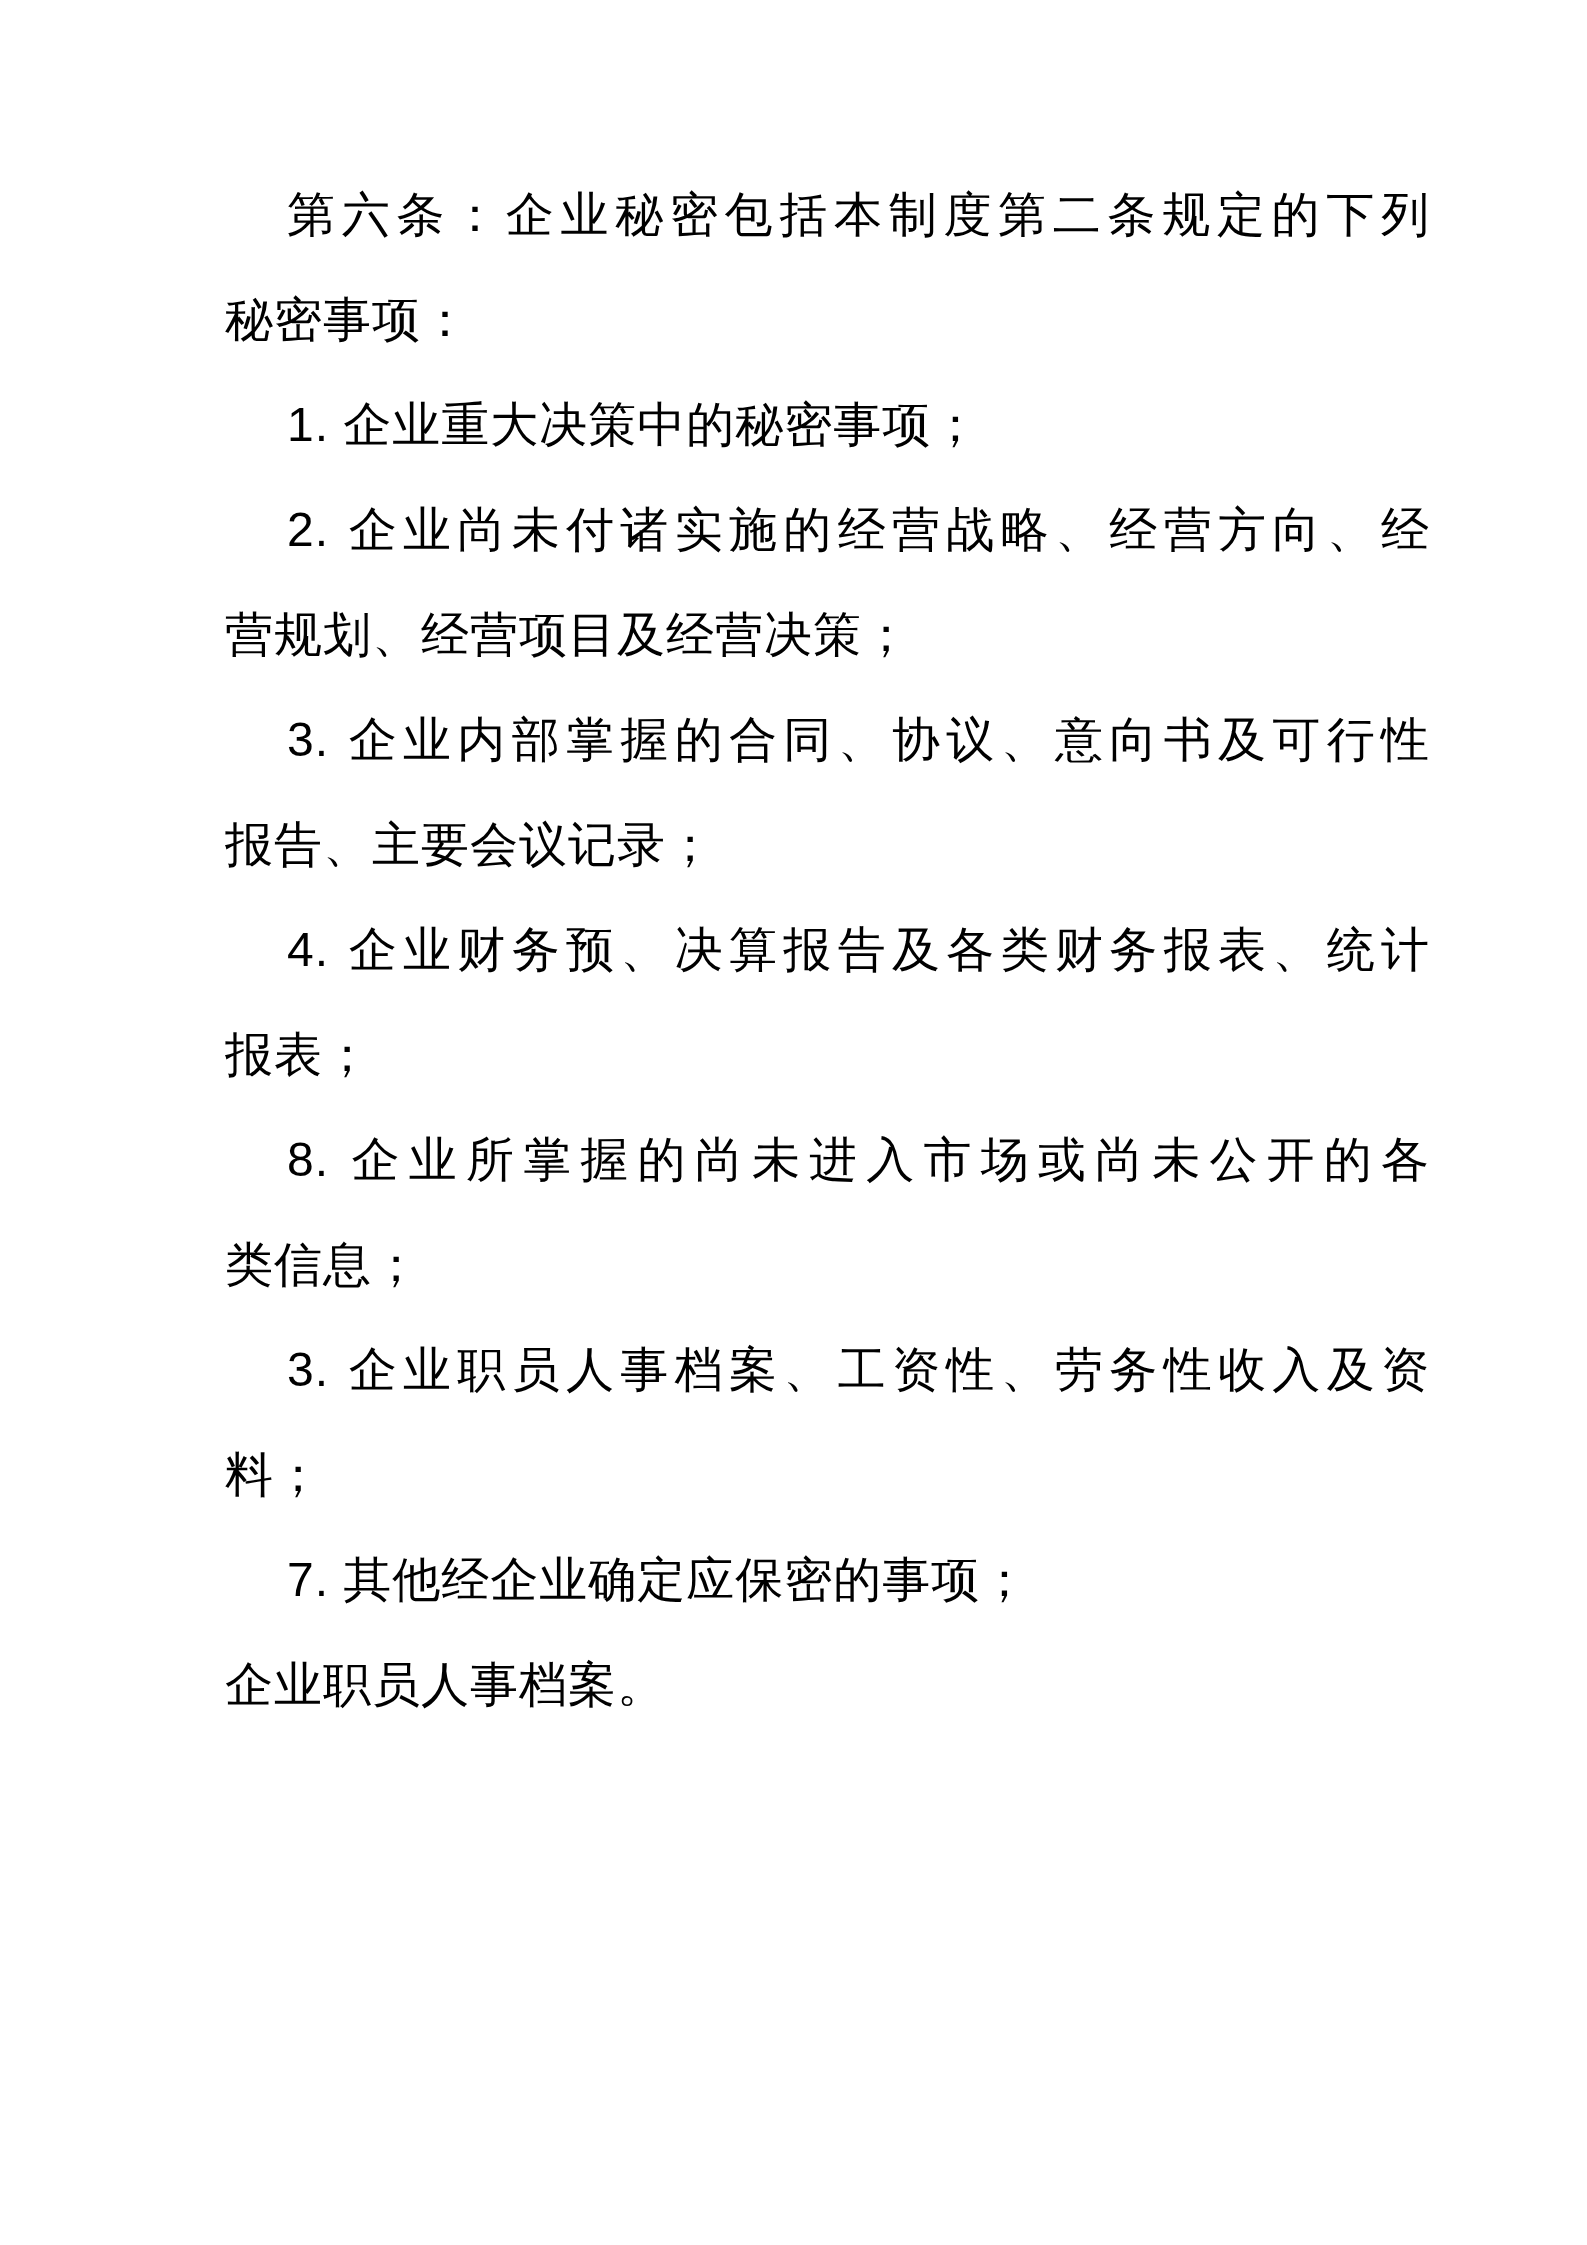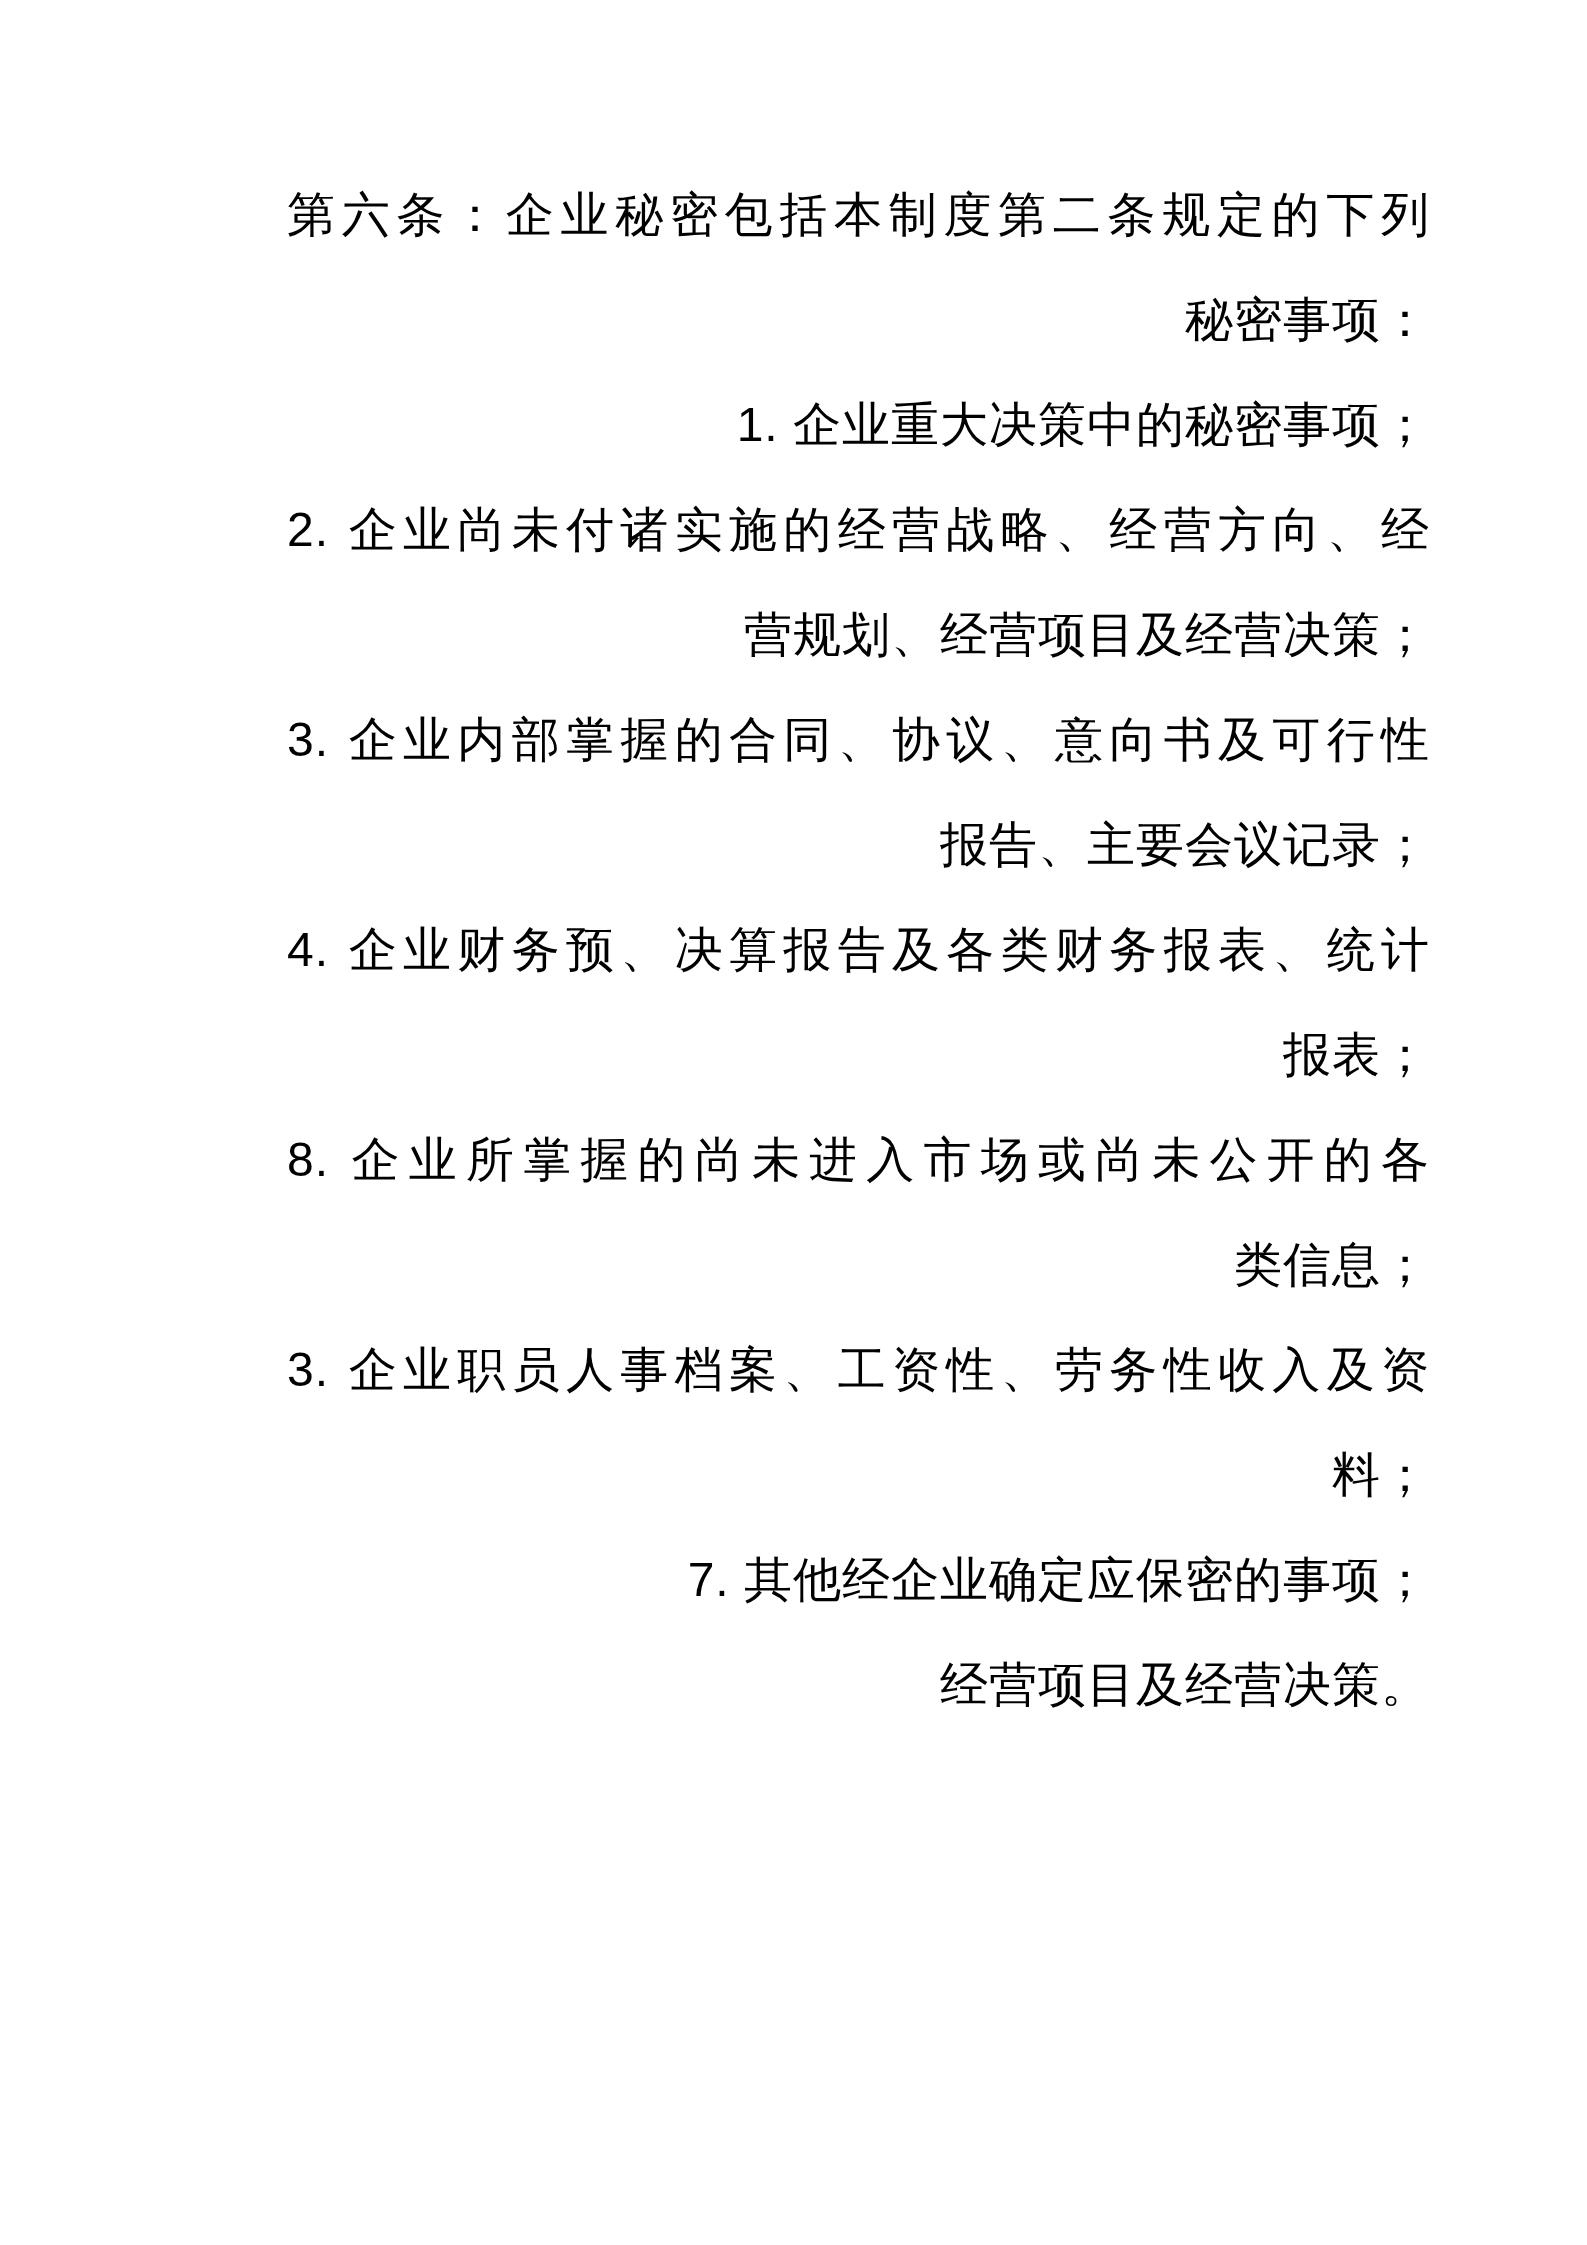--- a/index.html
+++ b/index.html
@@ -22,21 +22,20 @@
   .doc-body {
     width: 100%;
     margin-left: 20px;
   }
   .line {
     display: block;
     height: 105px;
     line-height: 105px;
     white-space: nowrap;
     letter-spacing: 1px;
-    text-align: right;
   }
   .line.indent {
     padding-left: 62px;
   }
   .line.full {
     white-space: normal;
     text-align: justify;
     text-align-last: justify;
     -moz-text-align-last: justify;
   }
@@ -53,15 +52,15 @@
       <div class="line">营规划、经营项目及经营决策；</div>
       <div class="line indent full">3. 企业内部掌握的合同、协议、意向书及可行性</div>
       <div class="line">报告、主要会议记录；</div>
       <div class="line indent full">4. 企业财务预、决算报告及各类财务报表、统计</div>
       <div class="line">报表；</div>
       <div class="line indent full">8. 企业所掌握的尚未进入市场或尚未公开的各</div>
       <div class="line">类信息；</div>
       <div class="line indent full">3. 企业职员人事档案、工资性、劳务性收入及资</div>
       <div class="line">料；</div>
       <div class="line indent">7. 其他经企业确定应保密的事项；</div>
-      <div class="line">经营项目及经营决策。</div>
+      <div class="line">企业职员人事档案。</div>
     </div>
 </div>
 
 </body></html>

